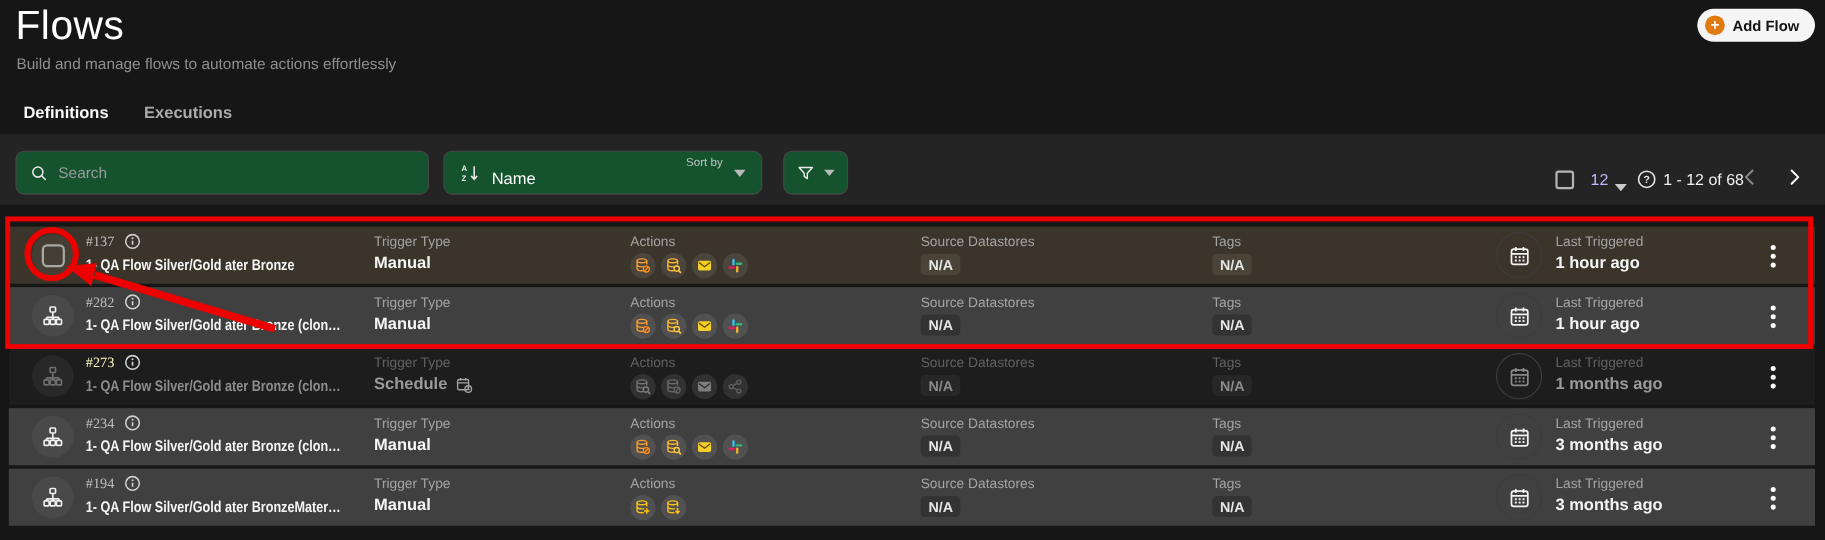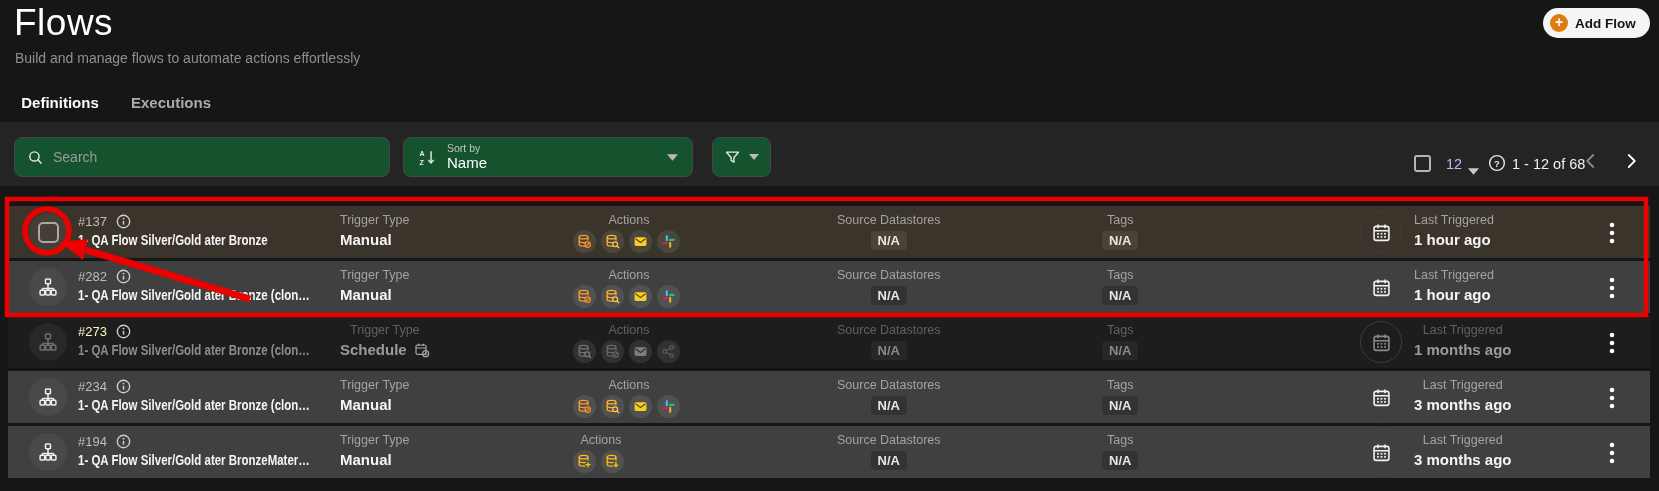--- a/index.html
+++ b/index.html
@@ -32,21 +32,21 @@
   .band { position:absolute; left:0; top:122px; width:1659px; height:64px; background:#242424; }
 
   .ctl { position:absolute; top:137px; height:40px; background:#14532d;
          border:1px solid #474747; border-radius:8px; display:flex; align-items:center; }
   .search-box  { left:14px;  width:376px; padding:0 12px; gap:9px; }
   .search-box input { flex:1; background:transparent; border:none; outline:none;
                       color:#e8e8e8; font-size:14px; font-family:"Liberation Sans",sans-serif; }
   .search-box input::placeholder { color:#9a9a9a; }
   .sort-box    { left:403px; width:290px; padding:0 14px; gap:10px; cursor:pointer; }
   .sort-texts  { display:flex; flex-direction:column; line-height:1.15; flex:1; }
-  .sort-lbl { font-size:10.5px; color:#c2c2c2; }
+  .sort-lbl { font-size:10.5px; color:#c2c2c2;text-align:right; }
   .sort-val { font-size:15px; color:#ffffff; }
   .filter-box  { left:712px; width:59px;  padding:0 11px; gap:8px; cursor:pointer; justify-content:center; }
   .icn { color:#e8e8e8; display:inline-flex; align-items:center; }
   .chev-dn { color:#b9b9b9; display:inline-flex; }
 
   
   .pg-check { position:absolute; left:1414px; top:155px; width:17px; height:17px;
               border:2px solid #b5b5b5; border-radius:3px; background:transparent; cursor:pointer; }
   .pg-size  { position:absolute; left:1446px; top:156px; font-size:14.5px; color:#c4b5fd; cursor:pointer; }
   .pg-size-chev { position:absolute; left:1468px; top:161px; color:#c9c9c9; cursor:pointer; }
@@ -60,29 +60,29 @@
   .row.highlighted { background:#3a342a; }
   .row.disabled    { background:#1d1d1d; }
 
   .lead { position:absolute; left:21px; top:7px; width:38px; height:38px; border-radius:50%;
           background:rgba(255,255,255,0.05); display:flex; align-items:center;
           justify-content:center; color:#f0f0f0; }
   .row.disabled .lead { color:#6f6f6f; }
   .lead .cbox { width:21px; height:21px; border:2px solid #a8a8a8; border-radius:5px; }
 
   .namecol { position:absolute; left:70px; top:6px; }
-  .idline  { display:flex; align-items:flex-end; gap:9px; height:17px; }
+  .idline  { display:flex; align-items:flex-start; gap:9px; height:17px;font-family:Liberation Serif, serif; }
   .fid  { font-size:13px; color:#bdbdbd; }
   .info { color:#cfcfcf; display:inline-flex; cursor:pointer; }
   .fname { margin-top:3px; font-size:14px; font-weight:700; color:#f5f5f5; white-space:nowrap;
            transform:scaleX(0.82); transform-origin:left; width:320px; }
   .row.disabled .fid   { color:#fef9c3; }
   .row.disabled .fname { color:#8d8d8d; }
 
-  .col { position:absolute; top:7px;text-align:center; }
+  .col { position:absolute; top:7px; }
   .lbl { font-size:12.5px; color:#a3a3a3; }
   .val { margin-top:4px; font-size:15px; font-weight:700; color:#f5f5f5;
          display:flex; align-items:center; gap:7px; }
   .row.disabled .lbl { color:#616161; }
   .row.disabled .val { color:#9b9b9b; }
 
   .c-trigger { left:332px; }
   .c-actions { left:565px; }
   .c-source  { left:829px; }
   .c-tags    { left:1094px; }

